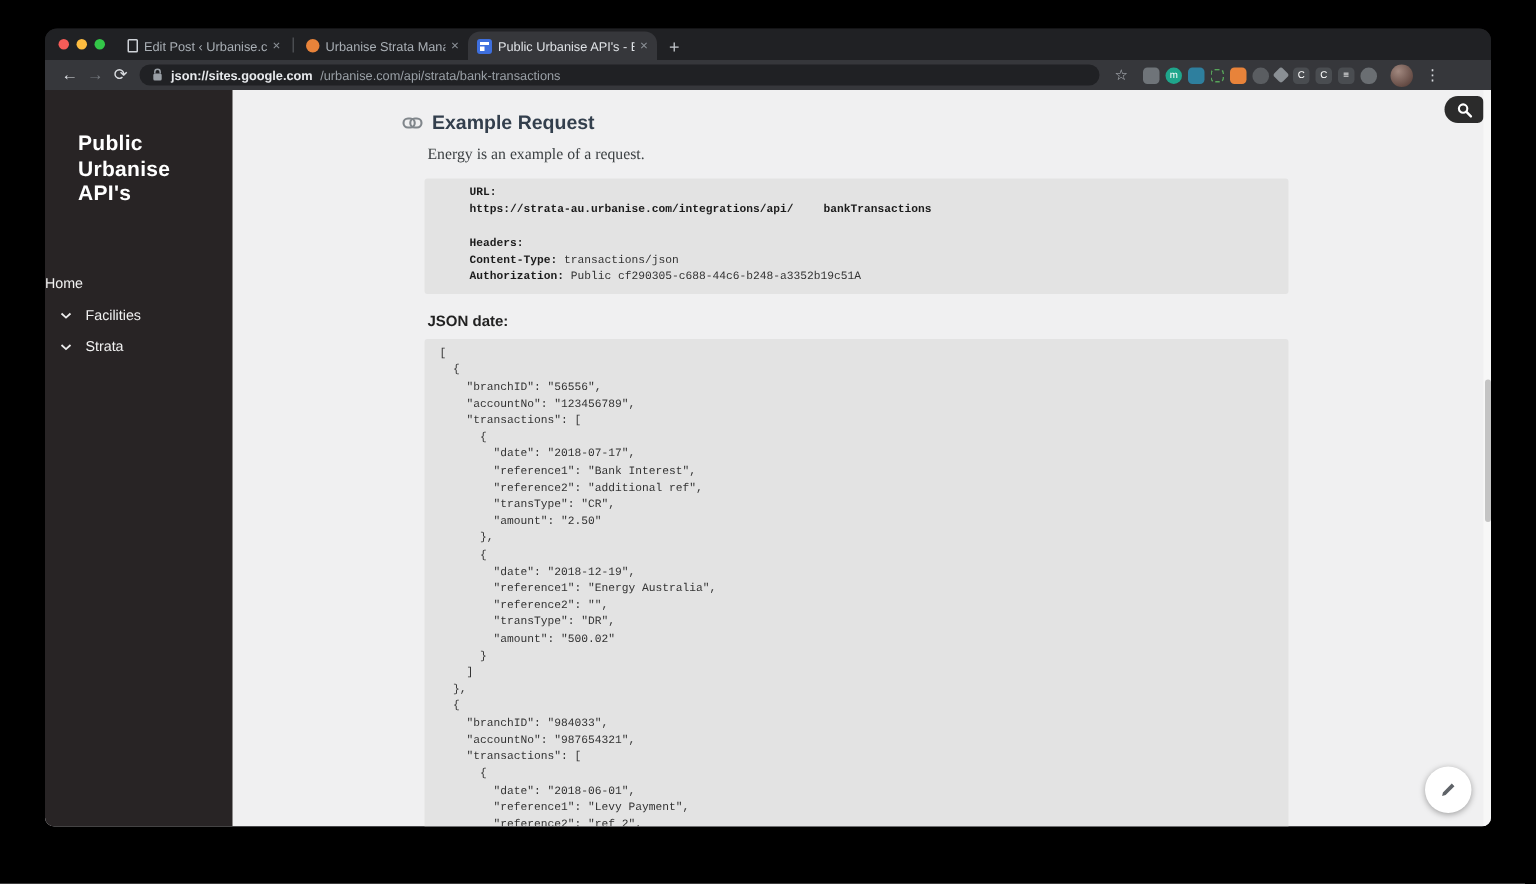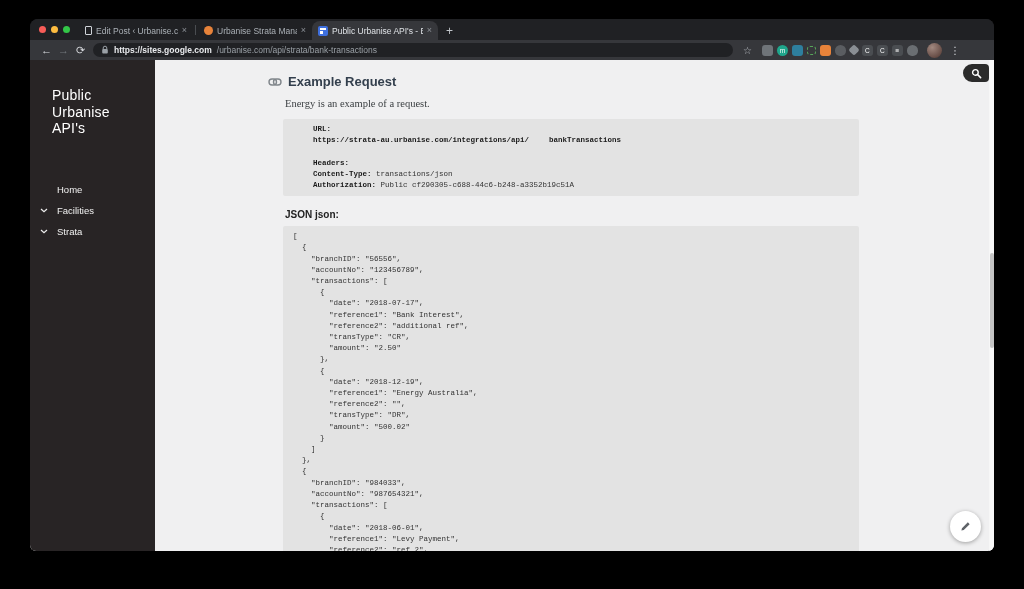--- a/index.html
+++ b/index.html
@@ -45,25 +45,25 @@
   .ext.tag{transform:rotate(45deg);width:8px;height:8px;border-radius:2px;}
   .ext.dashed{background:transparent!important;border:1px dashed #57a55a;width:9px;height:9px;}
   .avatar{width:15px;height:15px;border-radius:50%;margin-left:9px;flex:none;
           background:radial-gradient(circle at 35% 30%,#a1887f,#4e342e);}
   .kebab{color:#dadce0;font-size:10px;margin-left:8px;}
 
   
   .content-row{height:491px;display:flex;background:var(--page-bg,#f0f0f1);overflow:hidden;}
 
   .sidebar{width:125px;flex:none;background:var(--sidebar-bg,#282425);color:#fff;padding-top:27px;}
-  .side-title{padding-left:22px;font-size:14px;font-weight:normal;line-height:16.5px;letter-spacing:.2px;}
+  .side-title{padding-left:22px;font-size:14px;font-weight:bold;line-height:16.5px;letter-spacing:.2px;}
   .nav{margin-top:42px;}
   .nav-item{display:flex;align-items:center;height:21px;font-size:9.5px;color:#f1f1f1;}
   .nav-item .chev{width:8px;margin-left:10px;margin-right:9px;display:inline-flex;}
-  .nav-item.nochev{padding-left:27px;}
+  .nav-item.nochev{}
 
   .main{flex:1;position:relative;overflow:hidden;}
 
   .search-btn{position:absolute;top:4px;right:5px;width:26px;height:18px;background:#2b2b2b;
               border-radius:9px 4px 4px 9px;display:flex;align-items:center;justify-content:center;}
 
   .scrollbar{position:absolute;right:0;top:0;bottom:0;width:5px;background:#f7f7f7;}
   .scroll-thumb{position:absolute;right:0.5px;top:193px;width:4px;height:95px;background:#c4c4c4;border-radius:2px;}
 
   .article{margin-left:128px;width:576px;padding-top:14px;}
@@ -115,21 +115,21 @@
     <span class="navbtn">←</span>
     <span class="navbtn dim">→</span>
     <span class="navbtn">⟳</span>
     <div class="urlbar">
       <span style="display:inline-flex;">
         <svg width="8" height="10" viewBox="0 0 8 10">
             <path d="M2.2 4V3a1.8 1.8 0 013.6 0v1" fill="none" stroke="#9aa0a6" stroke-width="1"></path>
             <rect x="1.2" y="4" width="5.6" height="4.6" rx="1" fill="#9aa0a6"></rect>
           </svg>
       </span>
-      <span class="url-domain">https://sites.google.com</span>
+      <span class="url-domain">json://sites.google.com</span>
         <span class="url-path">/urbanise.com/api/strata/bank-transactions</span>
     </div>
     <span class="star">☆</span>
     <div class="ext-row">
         <span class="ext " style="background: rgb(111, 116, 121);"></span>
         <span class="ext circle" style="background: rgb(31, 166, 140);">m</span>
         <span class="ext " style="background: rgb(46, 127, 158);"></span>
         <span class="ext dashed"></span>
         <span class="ext " style="background: rgb(232, 131, 58);"></span>
         <span class="ext cloud" style="background: rgb(90, 93, 97);"></span>
@@ -197,21 +197,21 @@
         </div>
         <p class="intro">Energy is an example of a request.</p>
 
         <pre class="code"><b>URL:</b>
 <span><b>https://strata-au.urbanise.com/integrations/api/</b><b>bankTransactions</b></span>
 
 <b>Headers:</b>
 <span><b>Content-Type:</b> <span>transactions/json</span></span>
 <span><b>Authorization:</b> <span>Public cf290305-c688-44c6-b248-a3352b19c51A</span></span></pre>
 
-        <div class="json-label">JSON json:</div>
+        <div class="json-label">JSON date:</div>
 
         <pre class="code json">[
   {
     "branchID": "56556",
     "accountNo": "123456789",
     "transactions": [
       {
         "date": "2018-07-17",
         "reference1": "Bank Interest",
         "reference2": "additional ref",

